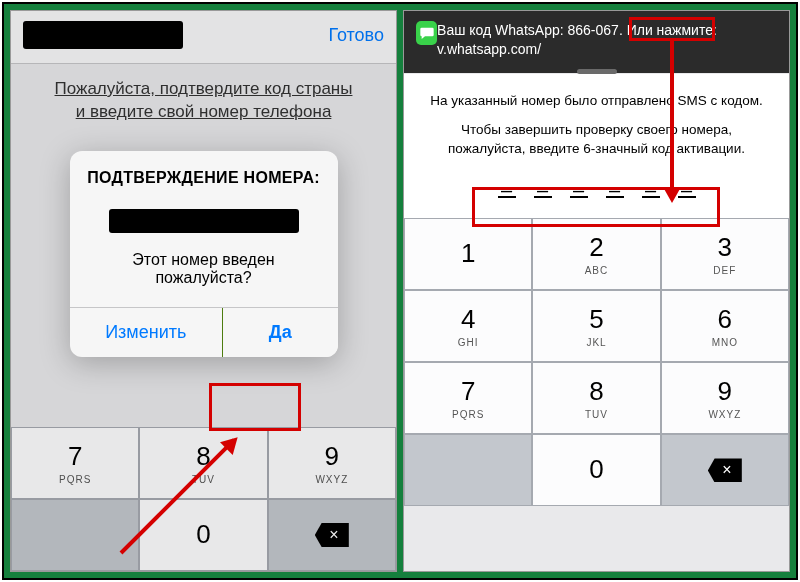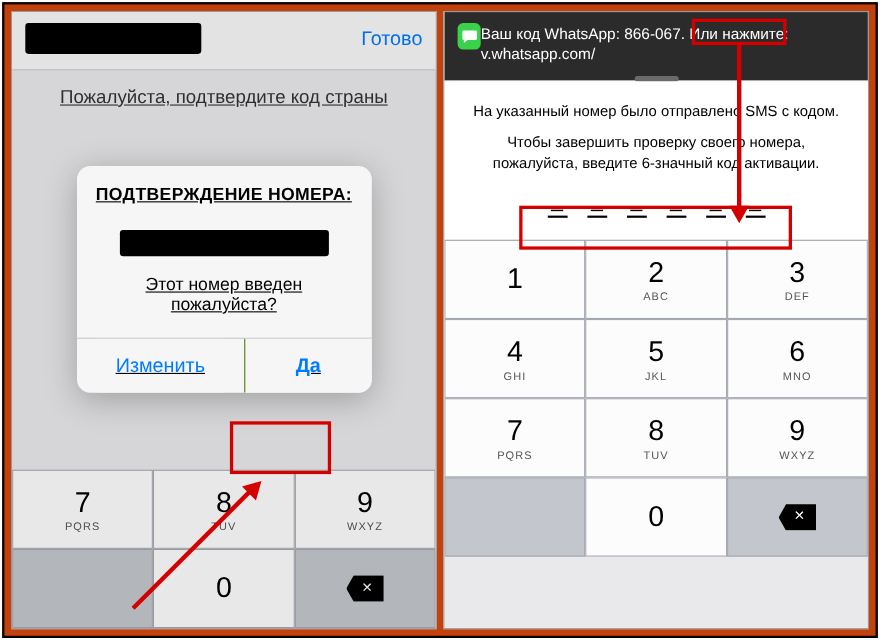--- a/index.html
+++ b/index.html
@@ -11,21 +11,21 @@
     overflow: hidden;
     position: relative;
   }
   .frame {
     position: absolute;
     border: 2px solid #000;
     inset: 2px;
     display: flex;
     gap: 6px;
     padding: 6px;
-    background: #c2410c;
+    background: #15803d;
   }
   .phone {
     position: relative;
     flex: 1;
     border: 1px solid #999;
     background: #e9e9eb;
     overflow: hidden;
   }
   
   .left-header {
@@ -89,21 +89,20 @@
   }
   .dialog {
     position:absolute;
     left:50%; top:140px; transform:translateX(-50%);
     width: 268px;
     background:#f6f6f6;
     border-radius:12px;
     box-shadow: 0 6px 30px rgba(0,0,0,0.25);
     overflow:hidden;
     text-align:center;
-    text-decoration:underline;
   }
   .dialog .title {
     font-weight:700; font-size:16px;
     padding:18px 12px 8px;
     color:#000;
     letter-spacing:0.3px;
   }
   .dialog .redact-d {
     background:#000; width:190px; height:24px; margin:14px auto 14px; border-radius:3px;
   }
@@ -187,20 +186,21 @@
 
 <div class="frame">
 
   <div class="phone left">
     <div class="left-header">
       <div class="redact-h"></div>
       <span class="done">Готово</span>
     </div>
     <div class="left-body-text">
       <span>Пожалуйста, подтвердите код страны</span><br>
+      <span>и введите свой номер телефона</span>
     </div>
 
     <div class="left-keypad" id="left-keypad">
         <div class="key">
           <div class="d">7</div>
           <div class="l">PQRS</div>
         </div>
         <div class="key">
           <div class="d">8</div>
           <div class="l">TUV</div>

